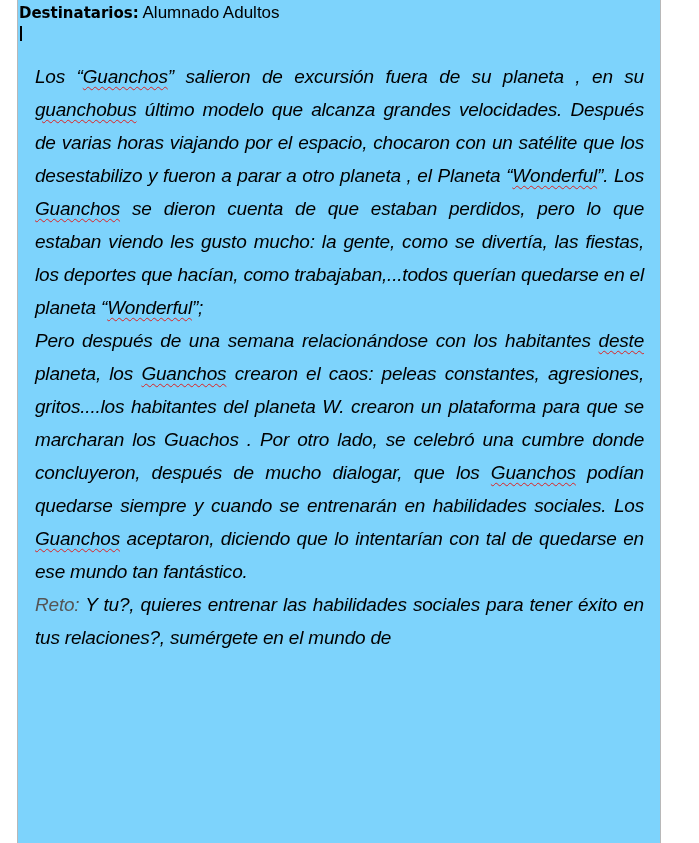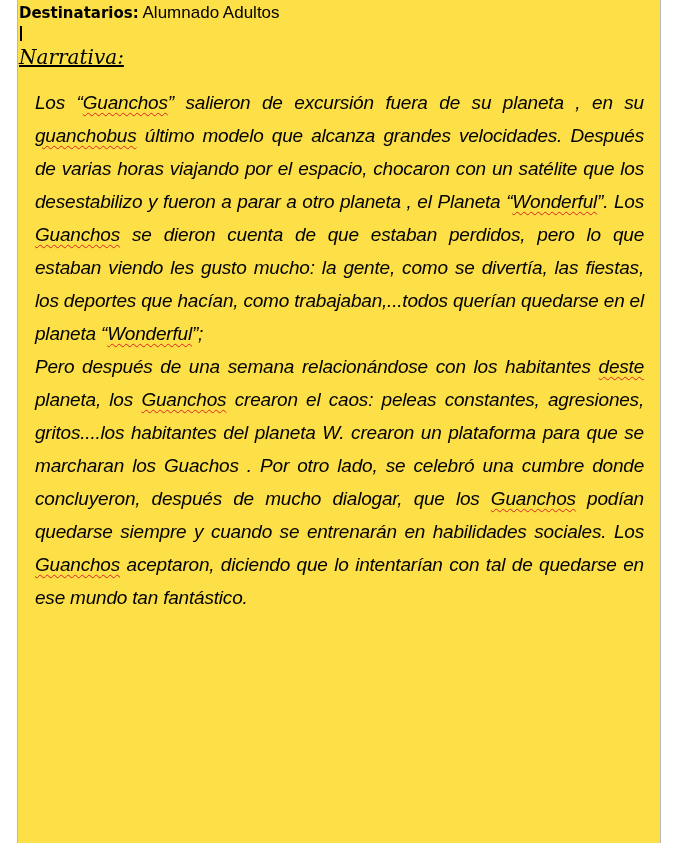--- a/index.html
+++ b/index.html
@@ -1,20 +1,20 @@
 <!DOCTYPE html>
 <html><head>
 <meta charset="utf-8">
 <style>
   html, body { margin: 0; padding: 0; background: #ffffff; }
   body { width: 699px; height: 843px; overflow: hidden; position: relative; }
   .page {
     position: absolute; left: 17px; top: 0; width: 642px; height: 843px;
     border-left: 1px solid #b8b8b8; border-right: 1px solid #b8b8b8;
-    background: #fde047;
+    background: #7dd3fc;
   }
   .content { position: absolute; left: 1px; top: 2px; width: 641px; }
   .meta-line {
     font-family: "Liberation Sans", sans-serif; font-size: 17px; line-height: 22px; color: #000;
     white-space: nowrap;
   }
   .meta-label { font-weight: bold; font-family: "DejaVu Sans", sans-serif; font-size: 15px; }
   .meta-value { font-family: "Liberation Sans", sans-serif; font-size: 17px; }
   .title-value {
     font-family: "DejaVu Serif", serif; font-style: italic; font-size: 15px;
@@ -40,19 +40,19 @@
 
 <div class="page">
   <div class="content">
     <div class="meta-line">
       <span class="meta-label">Destinatarios:</span>
       <span class="meta-value">Alumnado Adultos</span>
     </div>
     <div class="cursor-line">
       <div class="cursor"></div>
     </div>
-    <div class="section-heading">Narrativa:</div>
     <div class="narrative">
       <p><span>Los “</span><span class="spell">Guanchos</span><span>” salieron de excursión fuera de su planeta , en su </span><span class="spell">guanchobus</span><span> último modelo que alcanza grandes velocidades. Después de varias horas viajando por el espacio, chocaron con un satélite que los desestabilizo y fueron a parar a otro planeta , el Planeta “</span><span class="spell">Wonderful</span><span>”. Los </span><span class="spell">Guanchos</span><span> se dieron cuenta de que estaban perdidos, pero lo que estaban viendo les gusto mucho: la gente, como se divertía, las fiestas, los deportes que hacían, como trabajaban,...todos querían quedarse en el planeta “</span><span class="spell">Wonderful</span><span>”;</span></p>
       <p><span>Pero después de una semana relacionándose con los habitantes </span><span class="spell">deste</span><span> planeta, los </span><span class="spell">Guanchos</span><span> crearon el caos: peleas constantes, agresiones, gritos....los habitantes del planeta W. crearon un plataforma para que se marcharan los Guachos . Por otro lado, se celebró una cumbre donde concluyeron, después de mucho dialogar, que los </span><span class="spell">Guanchos</span><span> podían quedarse siempre y cuando se entrenarán en habilidades sociales. Los </span><span class="spell">Guanchos</span><span> aceptaron, diciendo que lo intentarían con tal de quedarse en ese mundo tan fantástico.</span></p>
+      <p><span class="reto-label">Reto:</span><span> Y tu?, quieres entrenar las habilidades sociales para tener éxito en tus relaciones?, sumérgete en el mundo de</span></p>
     </div>
   </div>
 </div>
 
 </body></html>

